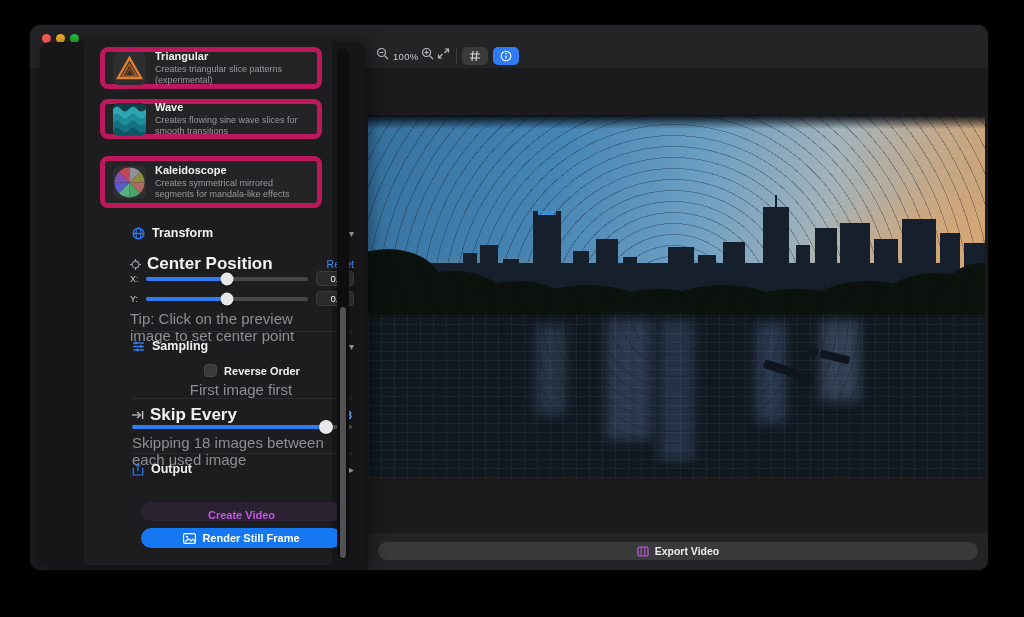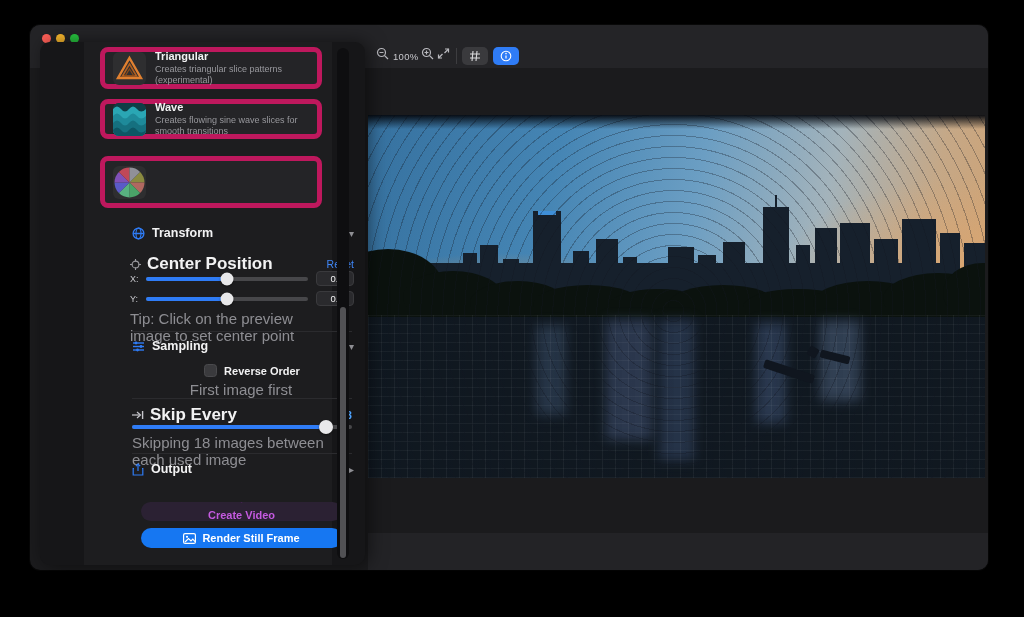--- a/index.html
+++ b/index.html
@@ -130,20 +130,28 @@
     <div class="tbbtn" style="left:463px;width:26px;background:#2f7cf6">
       <svg width="12" height="12" viewBox="0 0 12 12">
         <circle cx="6" cy="6" r="4.8" fill="none" stroke="#fff" stroke-width="1.1"></circle>
         <line x1="6" y1="5.4" x2="6" y2="8.4" stroke="#fff" stroke-width="1.2"></line>
         <circle cx="6" cy="3.6" r=".8" fill="#fff"></circle>
       </svg>
     </div>
   </div>
 
   <div id="bottombar"></div>
+  <div id="export-btn">
+    <svg width="12" height="11" viewBox="0 0 12 11">
+      <rect x="1" y="1" width="10" height="9" rx="1.5" fill="none" stroke="#c45ae0" stroke-width="1.2"></rect>
+      <line x1="4.2" y1="1" x2="4.2" y2="10" stroke="#c45ae0" stroke-width="1"></line>
+      <line x1="7.8" y1="1" x2="7.8" y2="10" stroke="#c45ae0" stroke-width="1"></line>
+    </svg>
+    <span>Export Video</span>
+  </div>
 
   <div id="preview">
     <div id="sky"></div>
     <svg id="skyline" viewBox="0 0 617 122" preserveAspectRatio="none">
       <g fill="#16202c">
         <rect x="58" y="68" width="520" height="40"></rect>
         <rect x="95" y="58" width="14" height="50"></rect>
           <rect x="112" y="50" width="18" height="60"></rect>
         <rect x="135" y="64" width="16" height="46"></rect>
         <rect x="165" y="16" width="28" height="96"></rect>
@@ -234,20 +242,24 @@
               <path d="M0 0 L15 0 A15 15 0 0 1 10.6 10.6 Z" fill="#b06860"></path>
               <path d="M0 0 L10.6 10.6 A15 15 0 0 1 0 15 Z" fill="#4aa468"></path>
               <path d="M0 0 L0 15 A15 15 0 0 1 -10.6 10.6 Z" fill="#58b080"></path>
               <path d="M0 0 L-10.6 10.6 A15 15 0 0 1 -15 0 Z" fill="#5a5ac8"></path>
               <path d="M0 0 L-15 0 A15 15 0 0 1 -10.6 -10.6 Z" fill="#8050b8"></path>
               <path d="M0 0 L-10.6 -10.6 A15 15 0 0 1 0 -15 Z" fill="#c04858"></path>
               <path d="M0 0 L0 -15 A15 15 0 0 1 10.6 -10.6 Z" fill="#909098"></path>
             </g>
           </svg>
         </div>
+        <div>
+          <h4>Kaleidoscope</h4>
+          <p>Creates symmetrical mirrored segments for mandala-like effects</p>
+        </div>
       </div>
 
       <div class="sechead" style="top:184px">
         <svg width="13" height="13" viewBox="0 0 13 13">
           <circle cx="6.5" cy="6.5" r="5.4" fill="none" stroke="#2f7cf6" stroke-width="1.3"></circle>
           <line x1="1.1" y1="6.5" x2="11.9" y2="6.5" stroke="#2f7cf6" stroke-width="1.3"></line>
           <ellipse cx="6.5" cy="6.5" rx="2.5" ry="5.4" fill="none" stroke="#2f7cf6" stroke-width="1.1"></ellipse>
         </svg>
         <span class="lbl">Transform</span>
         <span class="chev">▾</span>

